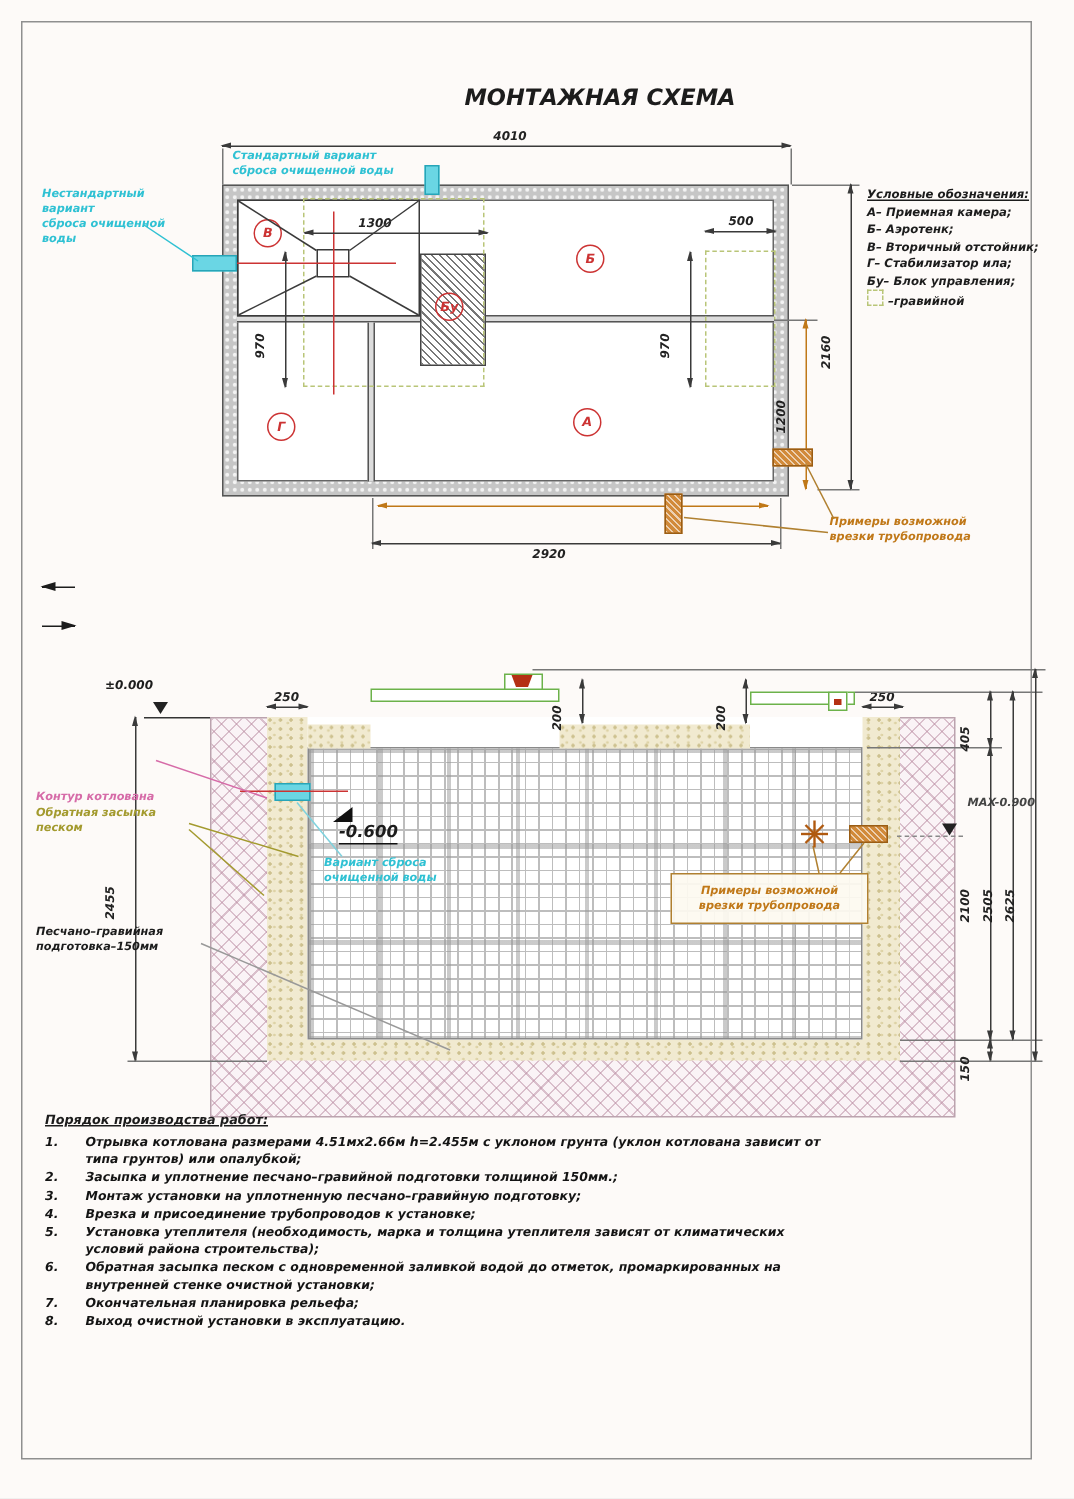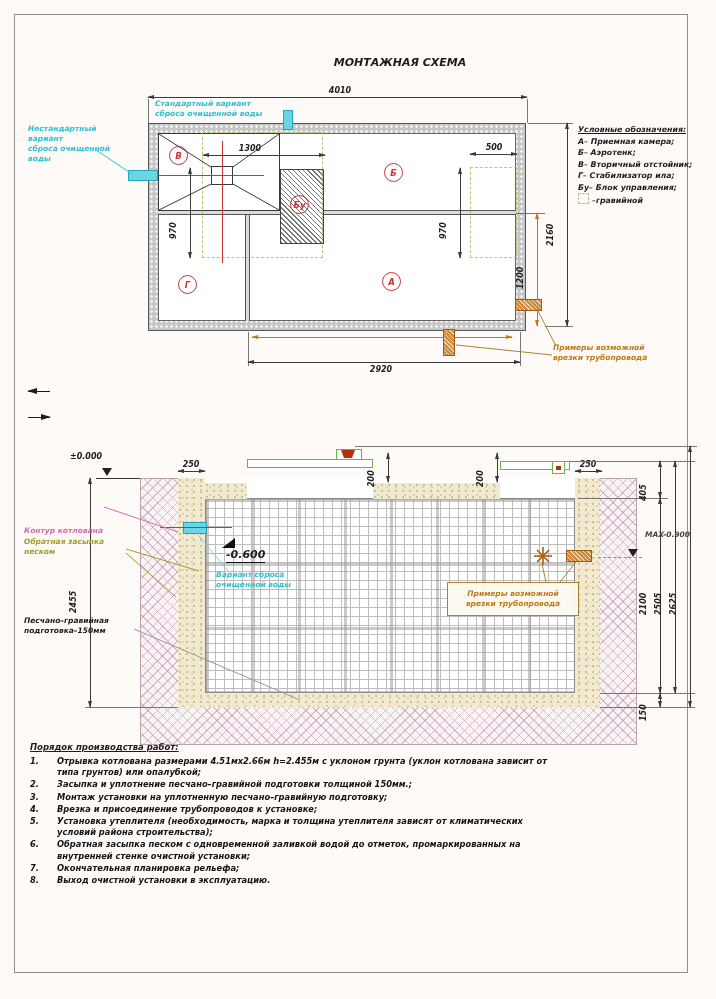--- a/index.html
+++ b/index.html
@@ -3,21 +3,21 @@
 <meta charset="utf-8">
 <style>
   html,body{margin:0;padding:0;background:#e8e8e8}
   .sheet{position:relative;width:716px;height:999px;background:#fdfaf8;overflow:hidden;
          font-family:"DejaVu Sans",sans-serif}
   .abs{position:absolute}
   .frame{position:absolute;left:14px;top:14px;width:672px;height:957px;border:1px solid #8f8f8f}
 
   
   .t{font-style:italic;font-weight:700;color:#1c1c1c}
-  .t9{font-size:11px}.t8{font-size:8px}.t75{font-size:7.5px}
+  .t9{font-size:15px}.t8{font-size:8px}.t75{font-size:7.5px}
   .pre{white-space:pre-line;line-height:1.35}
   .cyan{color:#2fc1d3}.orangetx{color:#c07818}.magenta{color:#d66ba8}.olive{color:#a39a2e}
   .center{text-align:center}
   .underl{text-decoration:underline}
 
   
   .wall{background-color:#c6c6c6;
     background-image:radial-gradient(circle at 2.5px 2.5px,#f3f3f3 1.1px,rgba(0,0,0,0) 1.5px);
     background-size:5px 5px;border:1px solid #555;box-sizing:border-box}
   .plan-inner{background:#fff;border:1px solid #666;box-sizing:border-box}
@@ -144,21 +144,21 @@
   <div class="abs dl dlv" style="left:567px;top:123px;height:203px"></div>
   <div class="abs dim-t rot" style="left:555px;top:237px">2160</div>
 
   <div class="abs exh" style="left:516px;top:213px;width:29px"></div>
   <div class="abs dl dlv orange" style="left:537px;top:213px;height:113px"></div>
   <div class="abs dim-t rot orangetx" style="left:525px;top:280px">1200</div>
 
   <div class="abs exv" style="left:248px;top:332px;height:34px"></div>
   <div class="abs exv" style="left:520px;top:332px;height:34px"></div>
   <div class="abs dl dlh" style="left:248px;top:362px;width:272px"></div>
-  <div class="abs dim-t center" style="left:351px;top:365px;width:60px">2920</div>
+  <div class="abs dim-t center" style="left:336px;top:365px;width:60px">2920</div>
   <div class="abs dl dlh orange" style="left:252px;top:337px;width:260px"></div>
 
   <div class="abs pipe-cyan" style="left:283px;top:110px;width:10px;height:20px"></div>
   <div class="abs pipe-cyan" style="left:128px;top:170px;width:30px;height:11px"></div>
   <div class="abs t t75 cyan pre" style="left:155px;top:99px;width:130px">Стандартный вариант
 сброса очищенной воды</div>
   <div class="abs t t75 cyan pre" style="left:28px;top:124px;width:106px">Нестандартный вариант
 сброса очищенной воды</div>
 
   <div class="abs hatchorange" style="left:443px;top:329px;width:12px;height:27px"></div>

